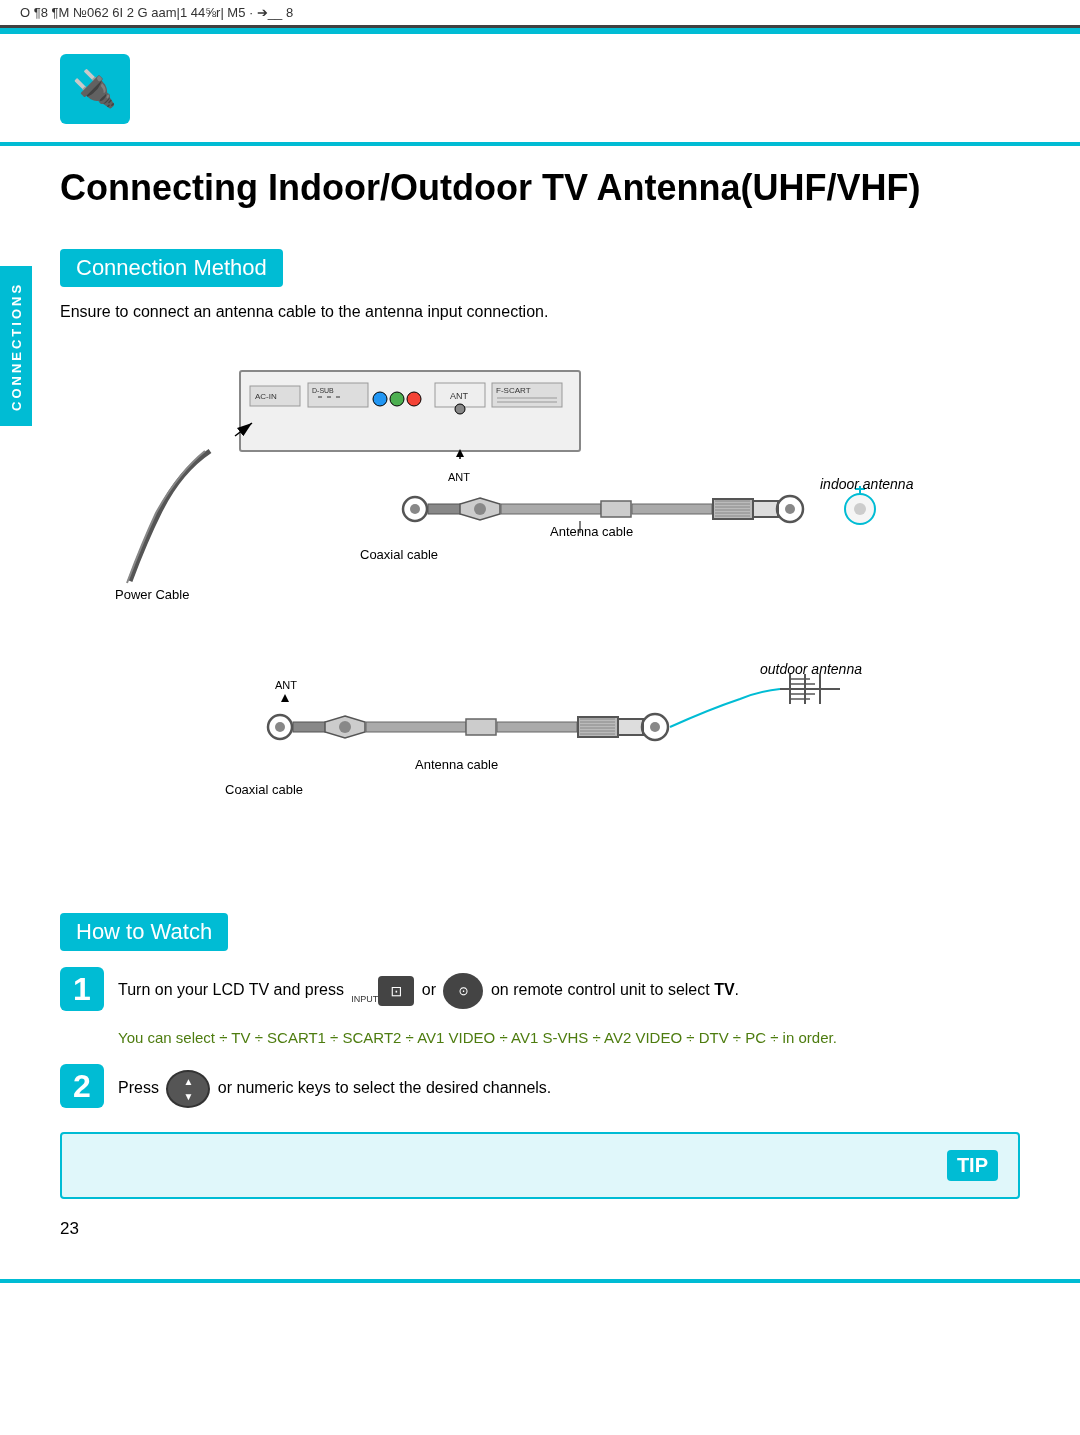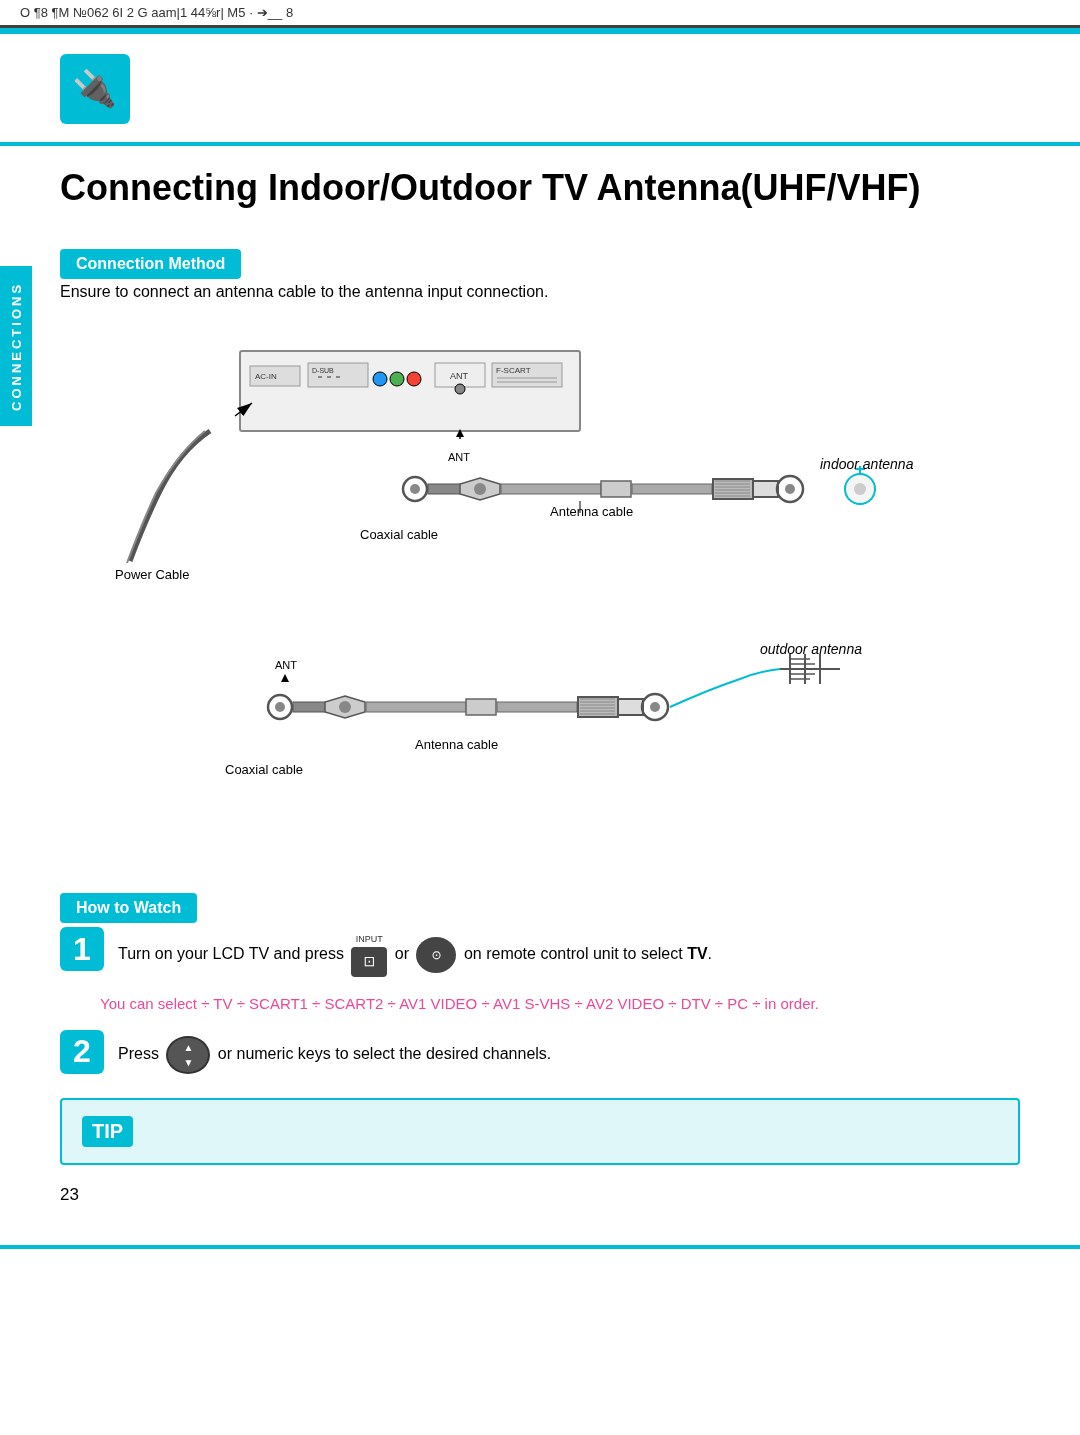--- a/index.html
+++ b/index.html
@@ -90,24 +90,24 @@
       color: #000;
       margin-bottom: 40px;
       line-height: 1.2;
     }
 
     
     .section-header {
       display: inline-block;
       background: #00bcd4;
       color: #fff;
-      font-size: 16px;
-      font-weight: 700;
+      font-size: 22px;
+      font-weight: 400;
       padding: 6px 16px;
-      margin-bottom: 4px;
+      margin-bottom: 16px;
       border-radius: 4px;
     }
 
     .instruction-text {
       font-size: 16px;
       font-weight: normal;
       margin-bottom: 20px;
     }
 
     
@@ -142,34 +142,35 @@
       padding-top: 6px;
     }
 
     .step-content strong {
       font-weight: bold;
     }
 
     .selection-row {
       font-size: 15px;
       margin-top: 6px;
-      margin-left: 40px;
-      color: #ec4899;
+      margin-left: 58px;
+      color: #4d7c0f;
     }
 
     
     .tip-box {
       background: #e0f7fa;
       border: 2px solid #00bcd4;
       border-radius: 4px;
       padding: 16px 20px;
       margin-top: 24px;
       display: flex;
       gap: 16px;
       align-items: flex-end;
+      flex-direction: column;
     }
 
     .tip-label {
       background: #00bcd4;
       color: white;
       font-size: 20px;
       font-weight: 900;
       padding: 4px 10px;
       border-radius: 4px;
       flex-shrink: 0;
@@ -371,21 +372,21 @@
 
   <div class="how-to-watch">
     <div class="section-header">How to Watch</div>
 
     
     <div class="step">
       <div class="step-number">1</div>
       <div class="step-content">
         <span>Turn on your LCD TV and press </span>
         
-        <span style="display:inline-flex; flex-direction:column; align-items:center; vertical-align:middle; margin:0 3px;">
+        <span style="display:inline-flex; flex-direction:row; align-items:flex-end; vertical-align:middle; margin:0 3px;">
           <span style="font-size:9px; color:#333;">INPUT</span>
           <span style="display:inline-flex; align-items:center; justify-content:center; width:36px; height:30px; background:#444; border-radius:4px; color:white; font-size:14px;">⊡</span>
         </span>
         <span>or</span>
         
         <span style="display:inline-flex; align-items:center; justify-content:center; width:40px; height:36px; background:#444; border-radius:50%; color:white; font-size:12px; vertical-align:middle; margin:0 3px;">⊙</span>
         <span> on remote control unit to select <strong>TV</strong>.</span>
       </div>
     </div>
 

